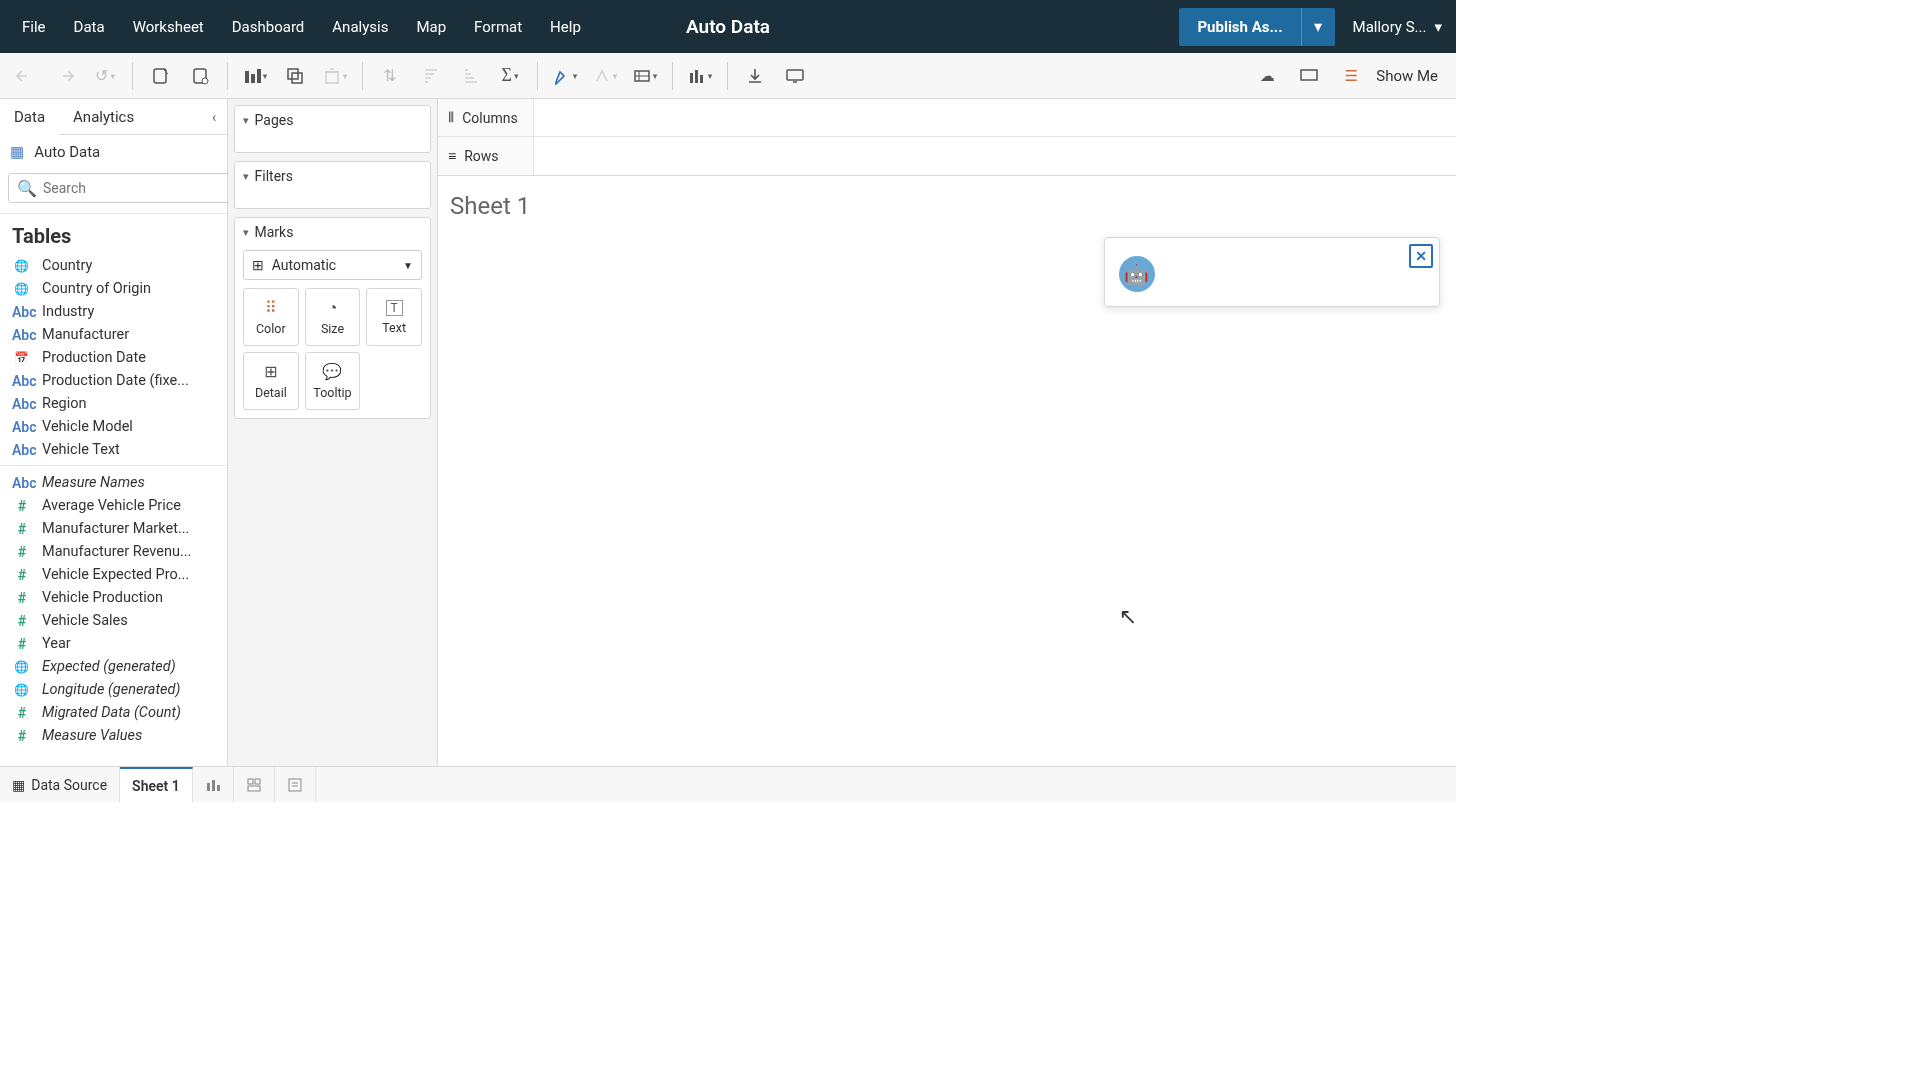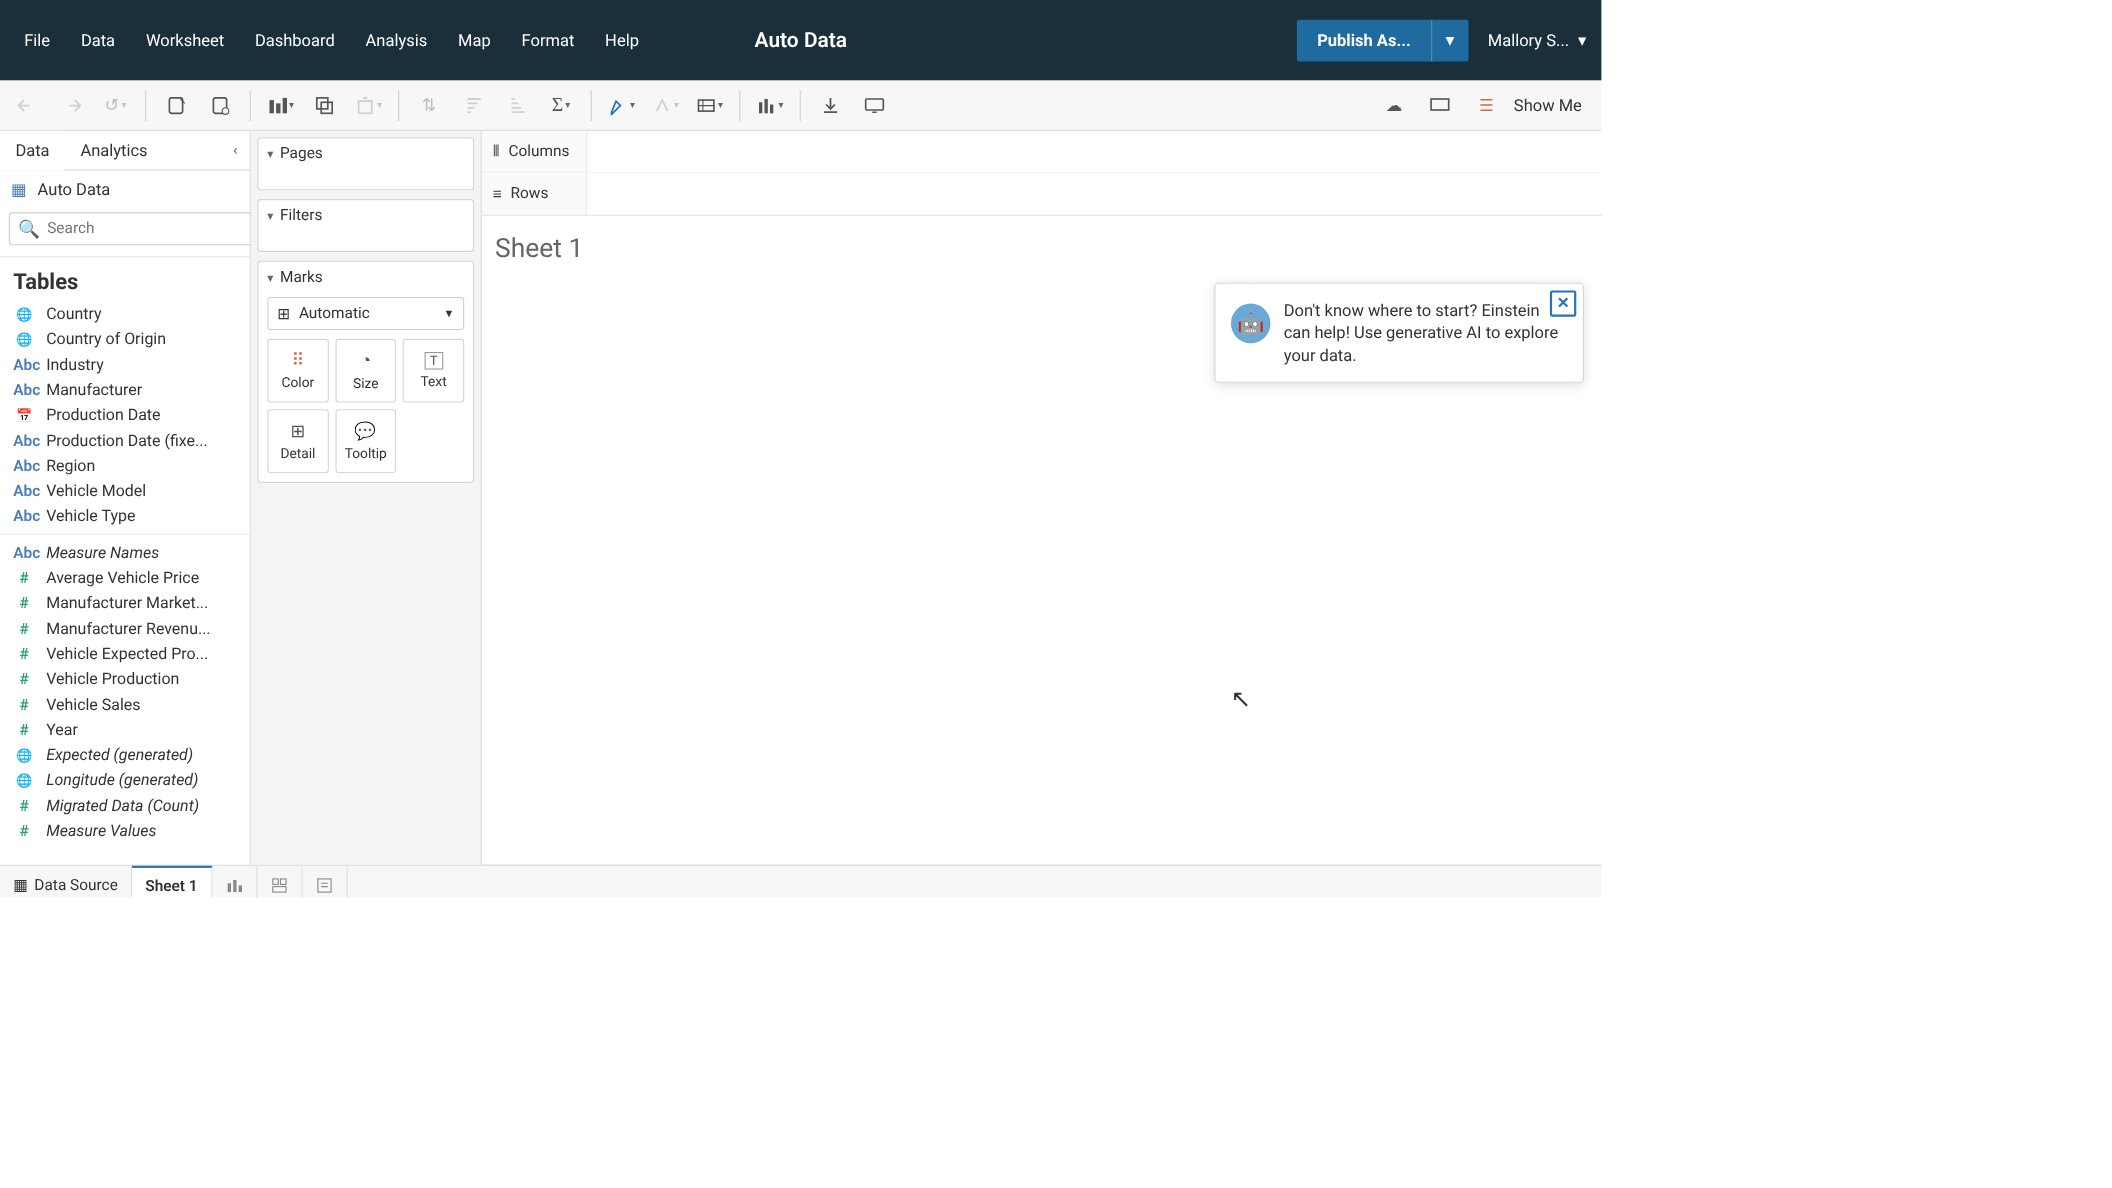--- a/index.html
+++ b/index.html
@@ -1,17 +1,17 @@
 <!DOCTYPE html>
 <html><head>
 <meta charset="utf-8">
 <style>
 *{box-sizing:border-box;margin:0;padding:0;font-family:-apple-system,BlinkMacSystemFont,"Segoe UI",Roboto,Arial,sans-serif}
 html,body{width:1456px;height:816px;overflow:hidden;background:#fff;color:#333}
-.topbar{height:73px;background:#1a2f3a;color:#fff;display:flex;align-items:center;position:relative}
+.topbar{height:53px;background:#1a2f3a;color:#fff;display:flex;align-items:center;position:relative}
 .menu{display:flex;gap:0;margin-left:8px}
 .menu-item{padding:18px 14px;font-size:15px;cursor:pointer}
 .doc-title{position:absolute;left:50%;transform:translateX(-50%);font-size:19px;font-weight:600}
 .top-right{margin-left:auto;display:flex;align-items:center;gap:18px;margin-right:14px}
 .publish-btn{background:#1f6a9e;height:38px;display:flex;align-items:center;border-radius:2px}
 .publish-main{padding:0 18px;font-size:15px;font-weight:700}
 .publish-caret{border-left:1px solid rgba(255,255,255,.25);width:34px;height:38px;display:flex;align-items:center;justify-content:center}
 .user{font-size:15px;display:flex;align-items:center;gap:8px}
 .toolbar{height:46px;background:#f7f7f7;border-bottom:1px solid #d9d9d9;display:flex;align-items:center;padding:0 8px;gap:6px}
 .tb-btn{width:34px;height:34px;display:flex;align-items:center;justify-content:center;color:#555;border-radius:3px}
@@ -256,21 +256,21 @@
         <div class="field">
           <span class="ico abc">Abc</span>
           <span class="lbl">Region</span>
         </div>
         <div class="field">
           <span class="ico abc">Abc</span>
           <span class="lbl">Vehicle Model</span>
         </div>
         <div class="field">
           <span class="ico abc">Abc</span>
-          <span class="lbl">Vehicle Type</span>
+          <span class="lbl">Vehicle Text</span>
         </div>
         <div class="field italic sep-top">
           <span class="ico abc">Abc</span>
           <span class="lbl">Measure Names</span>
         </div>
         <div class="field">
           <span class="ico hash">#</span>
           <span class="lbl">Average Vehicle Price</span>
         </div>
         <div class="field">
@@ -385,21 +385,20 @@
         <div class="shelf-drop"></div>
       </div>
     </div>
     <div class="sheet-area">
       <div class="sheet-title">Sheet 1</div>
       <div class="cursor">↖</div>
     </div>
 
     <div class="tooltip-pop">
       <div class="bot">🤖</div>
-      <div>Don't know where to start? Einstein can help! Use generative AI to explore your data.</div>
       <div class="pop-x">✕</div>
     </div>
   </div>
 </div>
 
 <div class="bottom">
   <div class="bt-item">
       <span>▦</span>
       <span>Data Source</span>
     </div>

